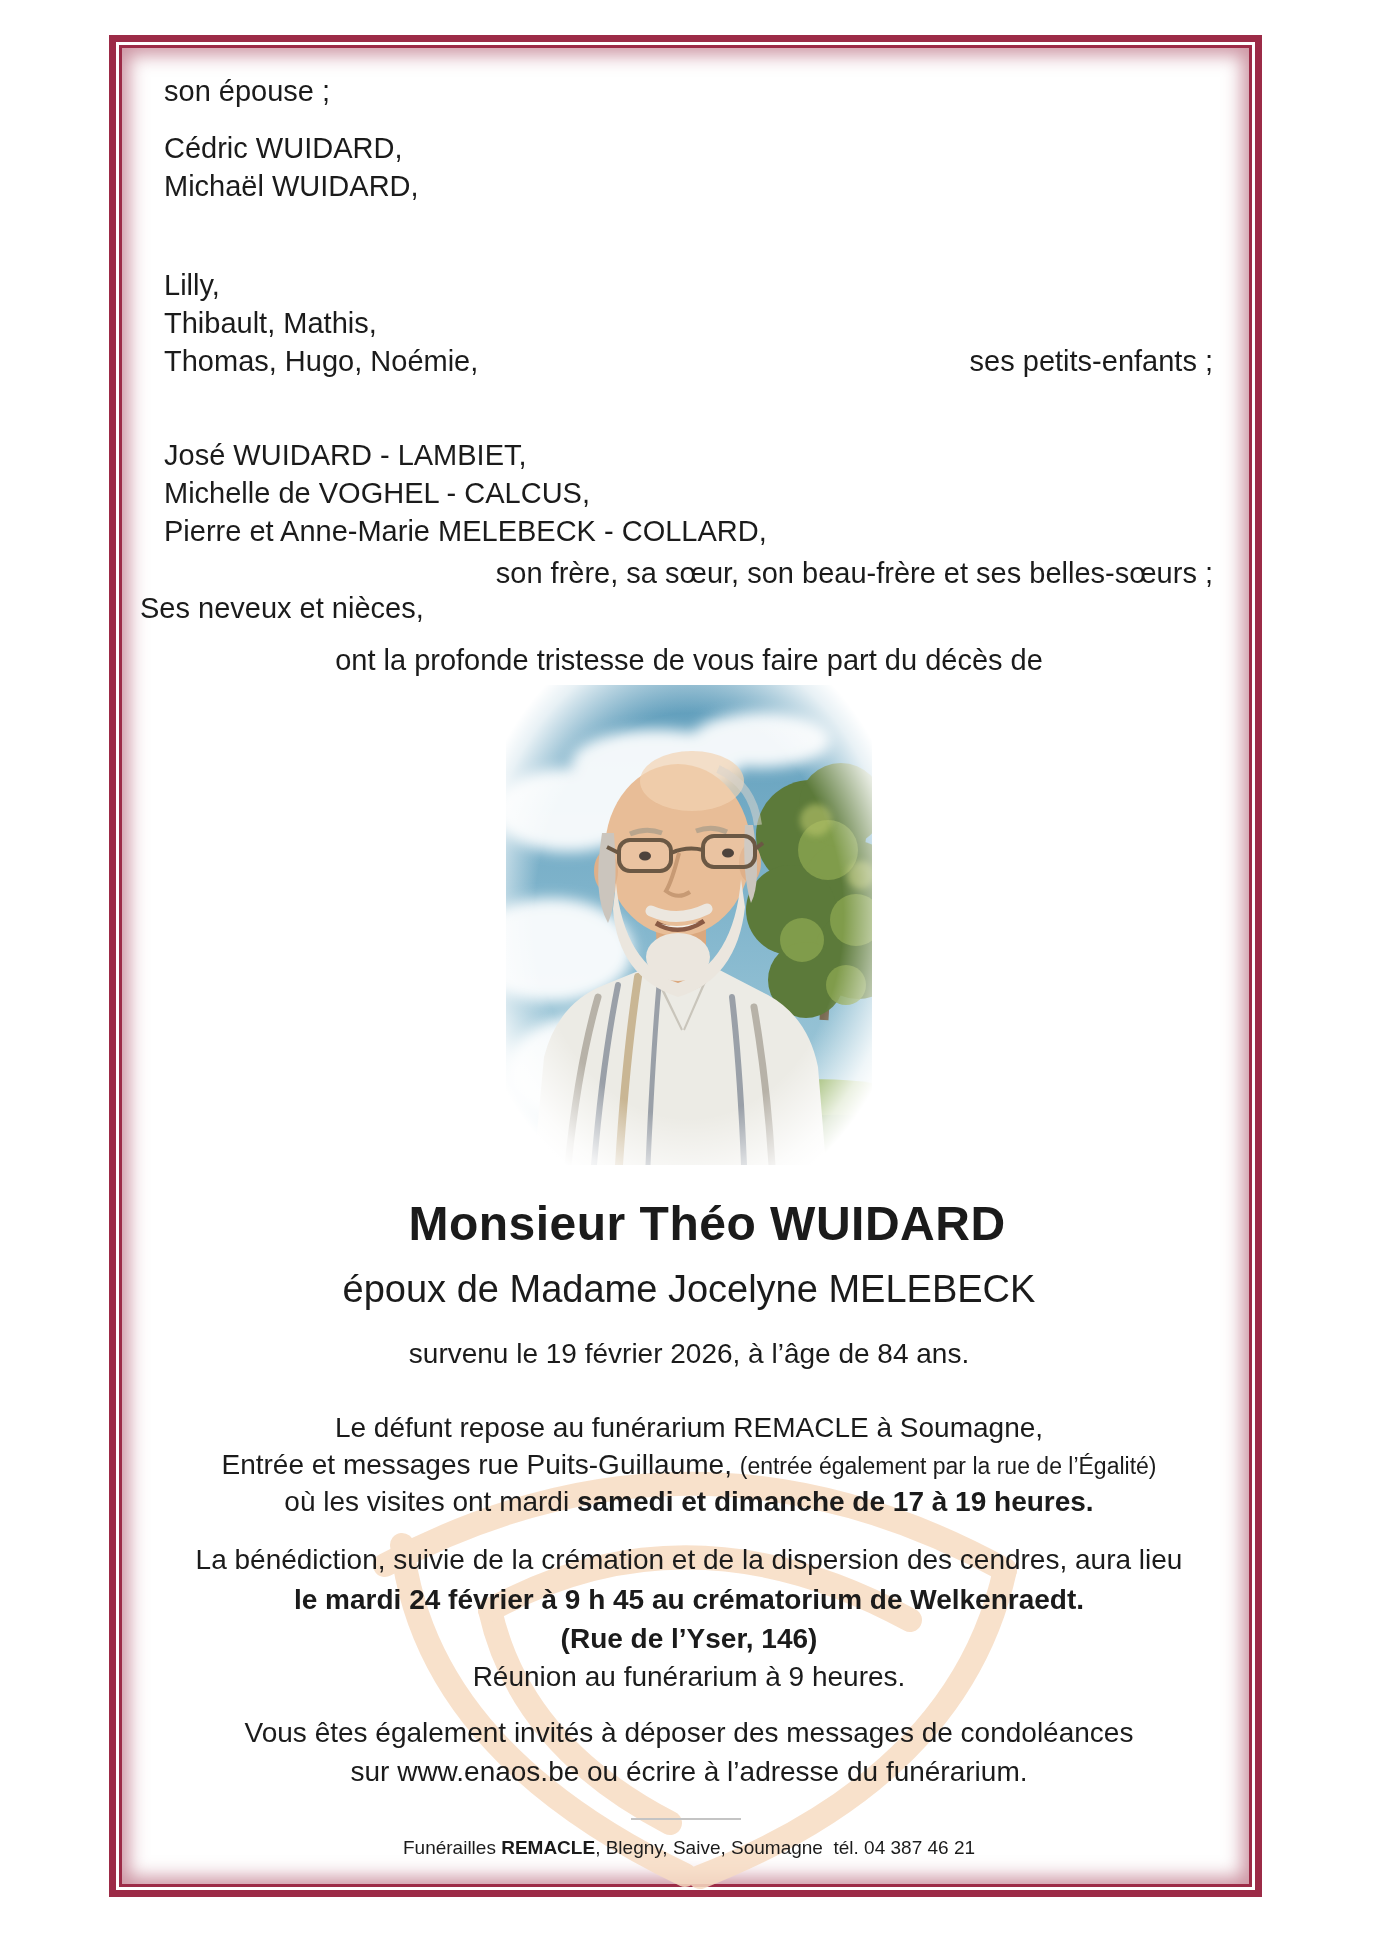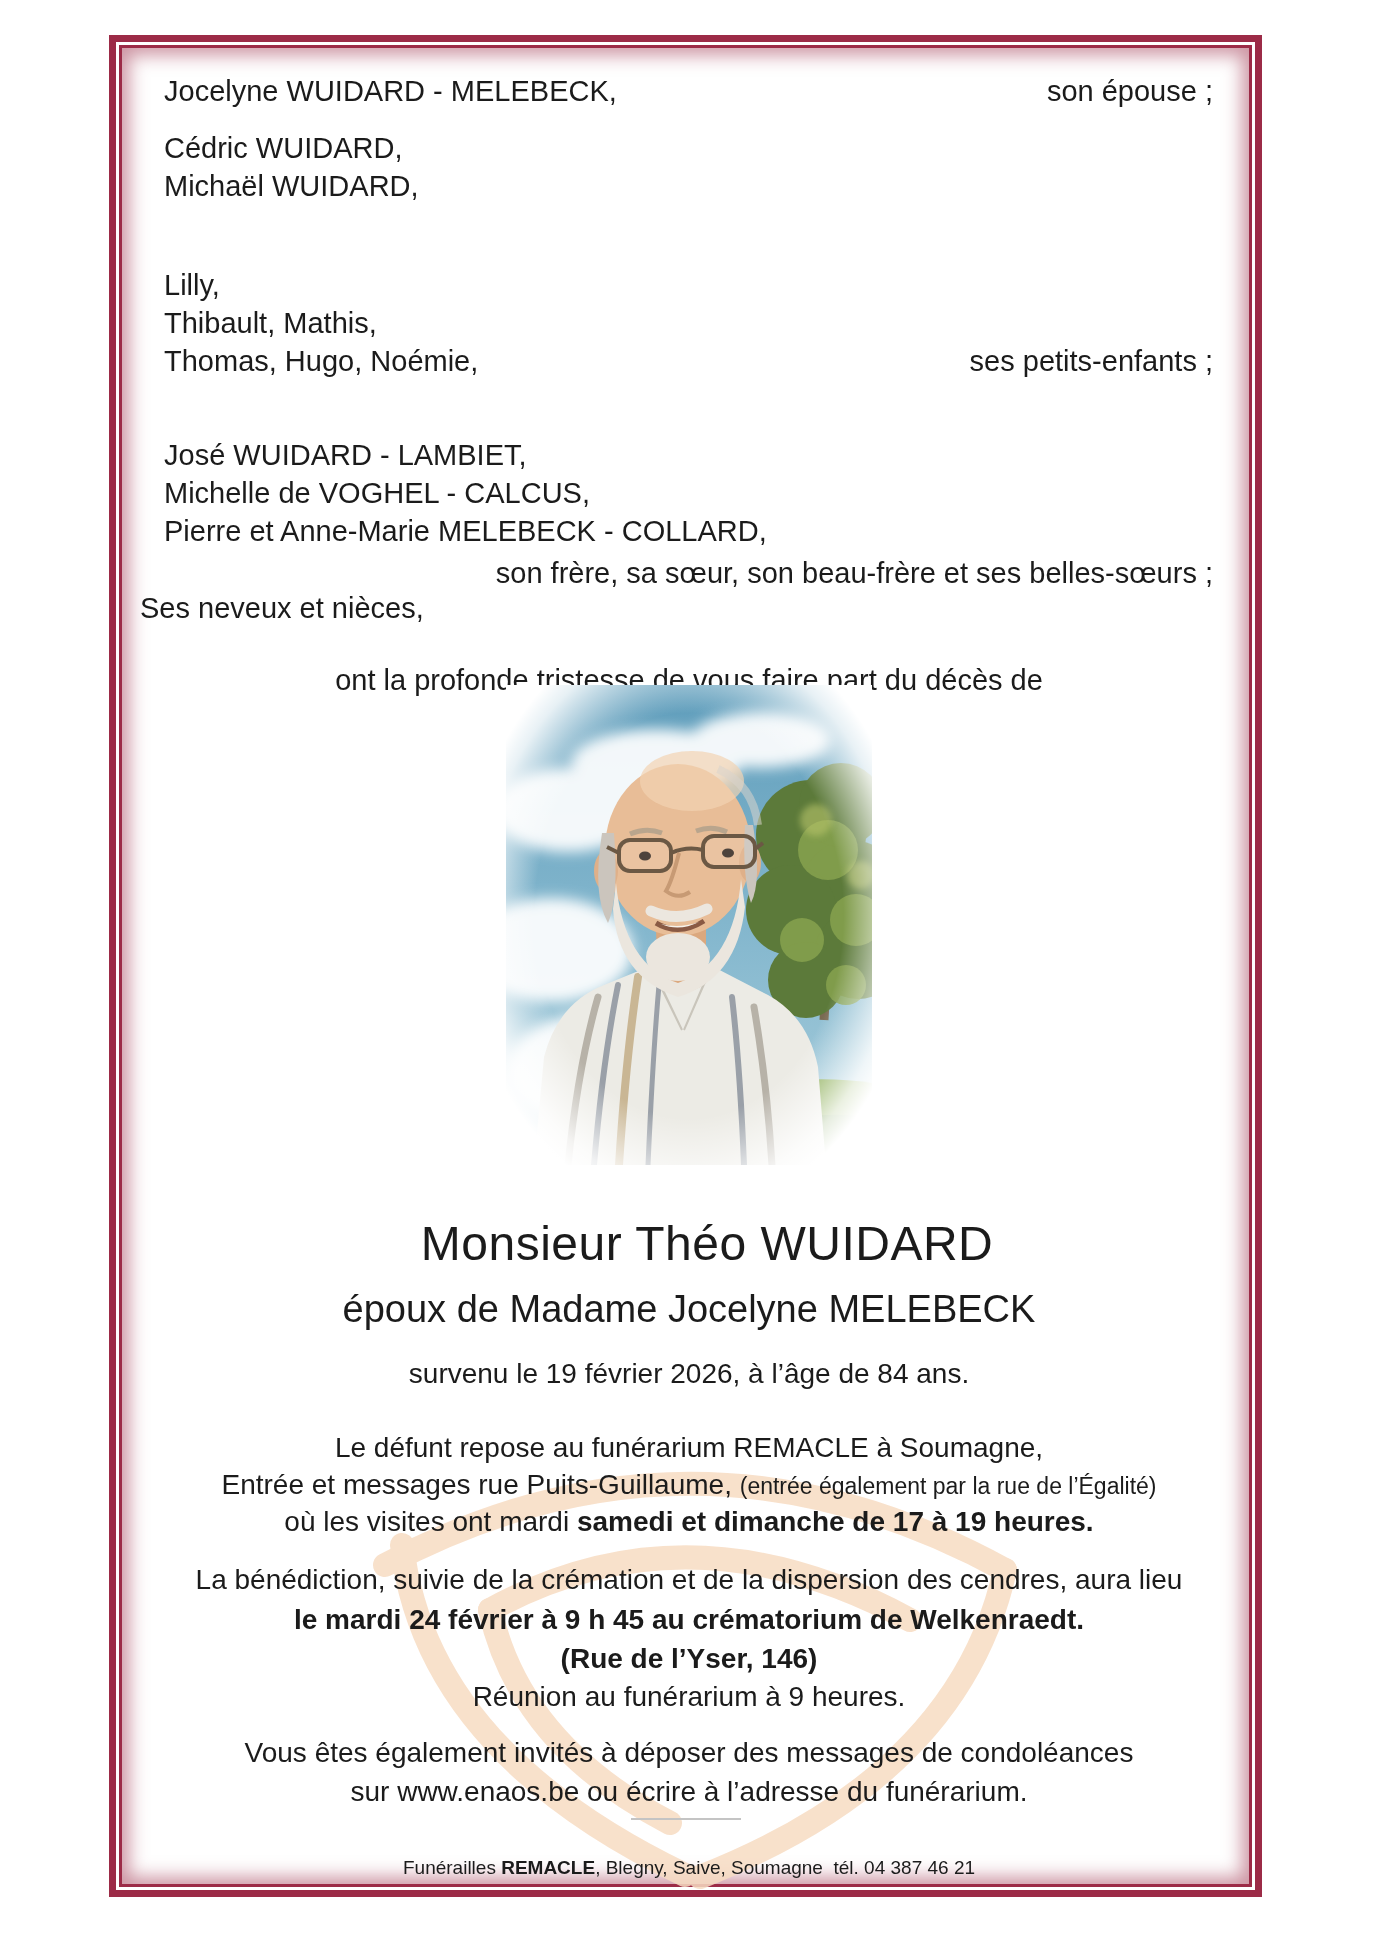--- a/index.html
+++ b/index.html
@@ -19,24 +19,24 @@
     background:transparent;
   }
   
   .watermark{position:absolute;left:370px;top:1445px;z-index:1;}
   
   .content{position:absolute;inset:0;z-index:2;}
   .line{position:absolute;font-size:29px;line-height:38px;white-space:pre-wrap;}
   .row{left:164px;right:165px;display:flex;justify-content:space-between;align-items:baseline;}
   .left-line{left:164px;}
   .right-line{right:165px;text-align:right;}
-  .center-line{left:116px;right:116px;text-align:center;margin-top:20px;}
+  .center-line{left:116px;right:116px;text-align:center;}
   .small-note{font-size:23px;}
   .bold{font-weight:bold;}
-  .title{font-size:48px;line-height:56px;font-weight:normal;letter-spacing:0.5px;padding-left:36px;}
+  .title{font-size:48px;line-height:56px;font-weight:bold;letter-spacing:0.5px;padding-left:36px;}
   .subtitle{font-size:38px;line-height:46px;}
   .body-sm{font-size:28px;line-height:36px;}
   .footer-line{font-size:19px;line-height:32px;}
   .footer-brand{font-weight:bold;}
   .divider{position:absolute;left:631px;top:1818px;width:110px;height:0;border-top:2px solid #c4c4c4;}
   
   .photo{
     position:absolute;left:506px;top:685px;width:366px;height:480px;overflow:hidden;
   }
   .photo svg{display:block;}
@@ -56,21 +56,20 @@
       <path d="M 32 100 Q 55 305 315 430"></path>
       <path d="M 635 125 Q 590 330 330 432"></path>
       <path d="M 120 165 Q 150 300 300 378"></path>
       <path d="M 120 165 Q 320 55 540 175"></path>
     </g>
   </svg>
 
   <div class="content">
 
     <div class="line row" style="top:72px">
-      <span>Jocelyne WUIDARD - MELEBECK,</span>
       <span>son épouse ;</span>
     </div>
 
     <div class="line left-line" style="top:129px">Cédric WUIDARD,</div>
     <div class="line left-line" style="top:167px">Michaël WUIDARD,</div>
 
     <div class="line left-line" style="top:266px">Lilly,</div>
     <div class="line left-line" style="top:304px">Thibault, Mathis,</div>
     <div class="line row" style="top:342px">
       <span>Thomas, Hugo, Noémie,</span>

